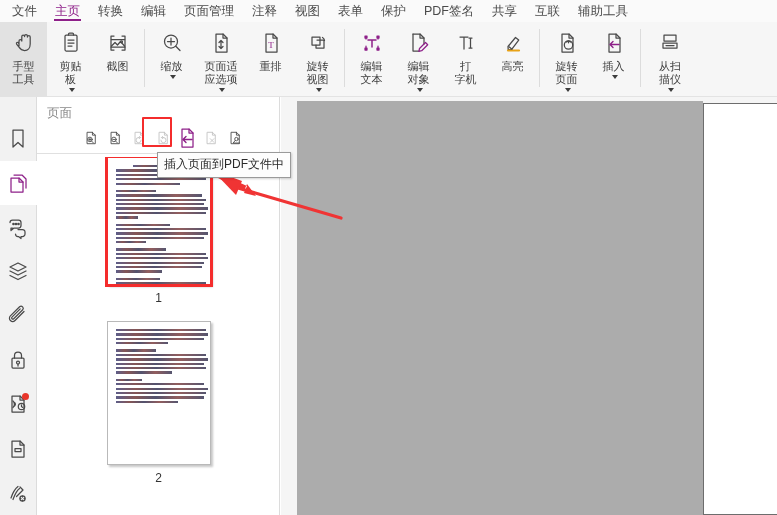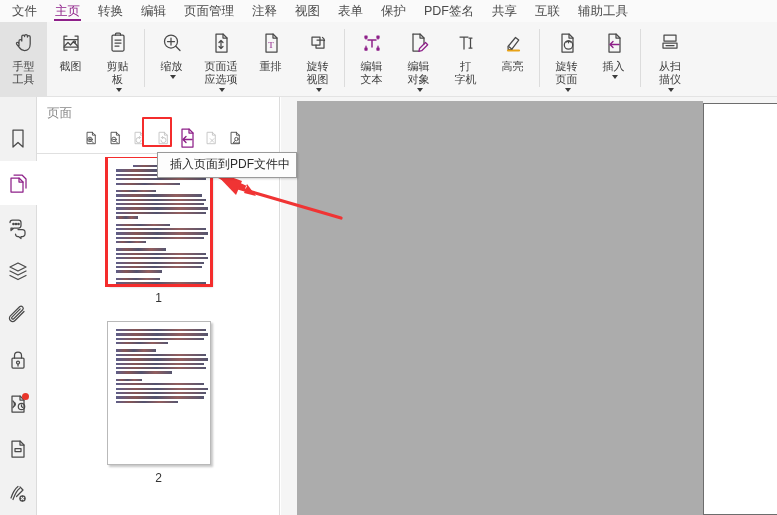--- a/index.html
+++ b/index.html
@@ -143,21 +143,21 @@
     position: absolute; left: 422px; top: 6px; width: 74px; height: 412px;
     background: #ffffff; border: 1px solid #6d6d6d; border-right: none;
   }
 
   
   .tooltip {
     position: absolute; left: 157px; top: 152px;
     background: #fdfdfd; border: 1px solid #9a9a9a;
     box-shadow: 1px 1px 2px rgba(0,0,0,0.18);
     font-size: 12px; color: #2a2a2a;
-    padding: 3px 6px 4px 12px; white-space: nowrap;
+    padding: 3px 6px 4px 6px; white-space: nowrap;
     z-index: 60;
   }
   .arrow-svg {
     position: absolute; left: 200px; top: 155px;
     width: 160px; height: 70px; z-index: 55; pointer-events: none;
   }
   svg { display: block; }
 </style>
 </head>
 <body>
@@ -187,39 +187,39 @@
             <svg width="28" height="28" viewBox="0 0 28 28" fill="none" stroke="#4a4a4a" stroke-width="1.25" stroke-linecap="round" stroke-linejoin="round">
               <path d="M9 17v-5a1.4 1.4 0 0 1 2.8 0V7.5a1.4 1.4 0 0 1 2.8 0V7a1.4 1.4 0 0 1 2.8 0v1a1.4 1.4 0 0 1 2.8 0v7c0 4-2.4 6.5-5.6 6.5-3 0-4.3-1.3-5.6-3.3L6.6 15c-.7-1.1.9-2.3 1.8-1.2L9 15"></path>
             </svg>
           </div>
           <div class="rb-lbl">手型
 工具</div>
         </div>
         <div class="rb-btn">
           <div class="rb-ico">
             <svg width="28" height="28" viewBox="0 0 28 28" fill="none" stroke="#4a4a4a" stroke-width="1.25" stroke-linecap="round" stroke-linejoin="round">
+              <rect x="8" y="6" width="12" height="16" rx="1.2"></rect>
+              <path d="M11.5 6V5a1 1 0 0 1 1-1h3a1 1 0 0 1 1 1v1"></path>
+              <path d="M11 11h6M11 14h6M11 17h4"></path>
+            </svg>
+          </div>
+          <div class="rb-lbl">剪贴
+板</div>
+          <div class="caret-row"><span class="caret"></span></div>
+        </div>
+        <div class="rb-btn">
+          <div class="rb-ico">
+            <svg width="28" height="28" viewBox="0 0 28 28" fill="none" stroke="#4a4a4a" stroke-width="1.25" stroke-linecap="round" stroke-linejoin="round">
               <path d="M7 7h3M18 7h3M7 21h3M18 21h3M7 7v3M21 7v3M7 18v3M21 18v3"></path>
               <rect x="7" y="10.5" width="14" height="7.5"></rect>
               <path d="M7.5 17l3.5-3.5 2.5 2.5 3-3.5 4 4.5"></path>
               <circle cx="17.5" cy="12.8" r="1"></circle>
             </svg>
           </div>
           <div class="rb-lbl">截图</div>
-        </div>
-        <div class="rb-btn">
-          <div class="rb-ico">
-            <svg width="28" height="28" viewBox="0 0 28 28" fill="none" stroke="#4a4a4a" stroke-width="1.25" stroke-linecap="round" stroke-linejoin="round">
-              <rect x="8" y="6" width="12" height="16" rx="1.2"></rect>
-              <path d="M11.5 6V5a1 1 0 0 1 1-1h3a1 1 0 0 1 1 1v1"></path>
-              <path d="M11 11h6M11 14h6M11 17h4"></path>
-            </svg>
-          </div>
-          <div class="rb-lbl">剪贴
-板</div>
-          <div class="caret-row"><span class="caret"></span></div>
         </div>
       </div>
       <div class="rb-sep"></div>
       <div class="rb-group">
         <div class="rb-btn">
           <div class="rb-ico">
             <svg width="28" height="28" viewBox="0 0 28 28" fill="none" stroke="#4a4a4a" stroke-width="1.25" stroke-linecap="round" stroke-linejoin="round">
               <circle cx="13" cy="12.5" r="6.5"></circle>
               <path d="M13 9v7M9.5 12.5h7"></path>
               <path d="M17.8 17.3L22 21.5"></path>

